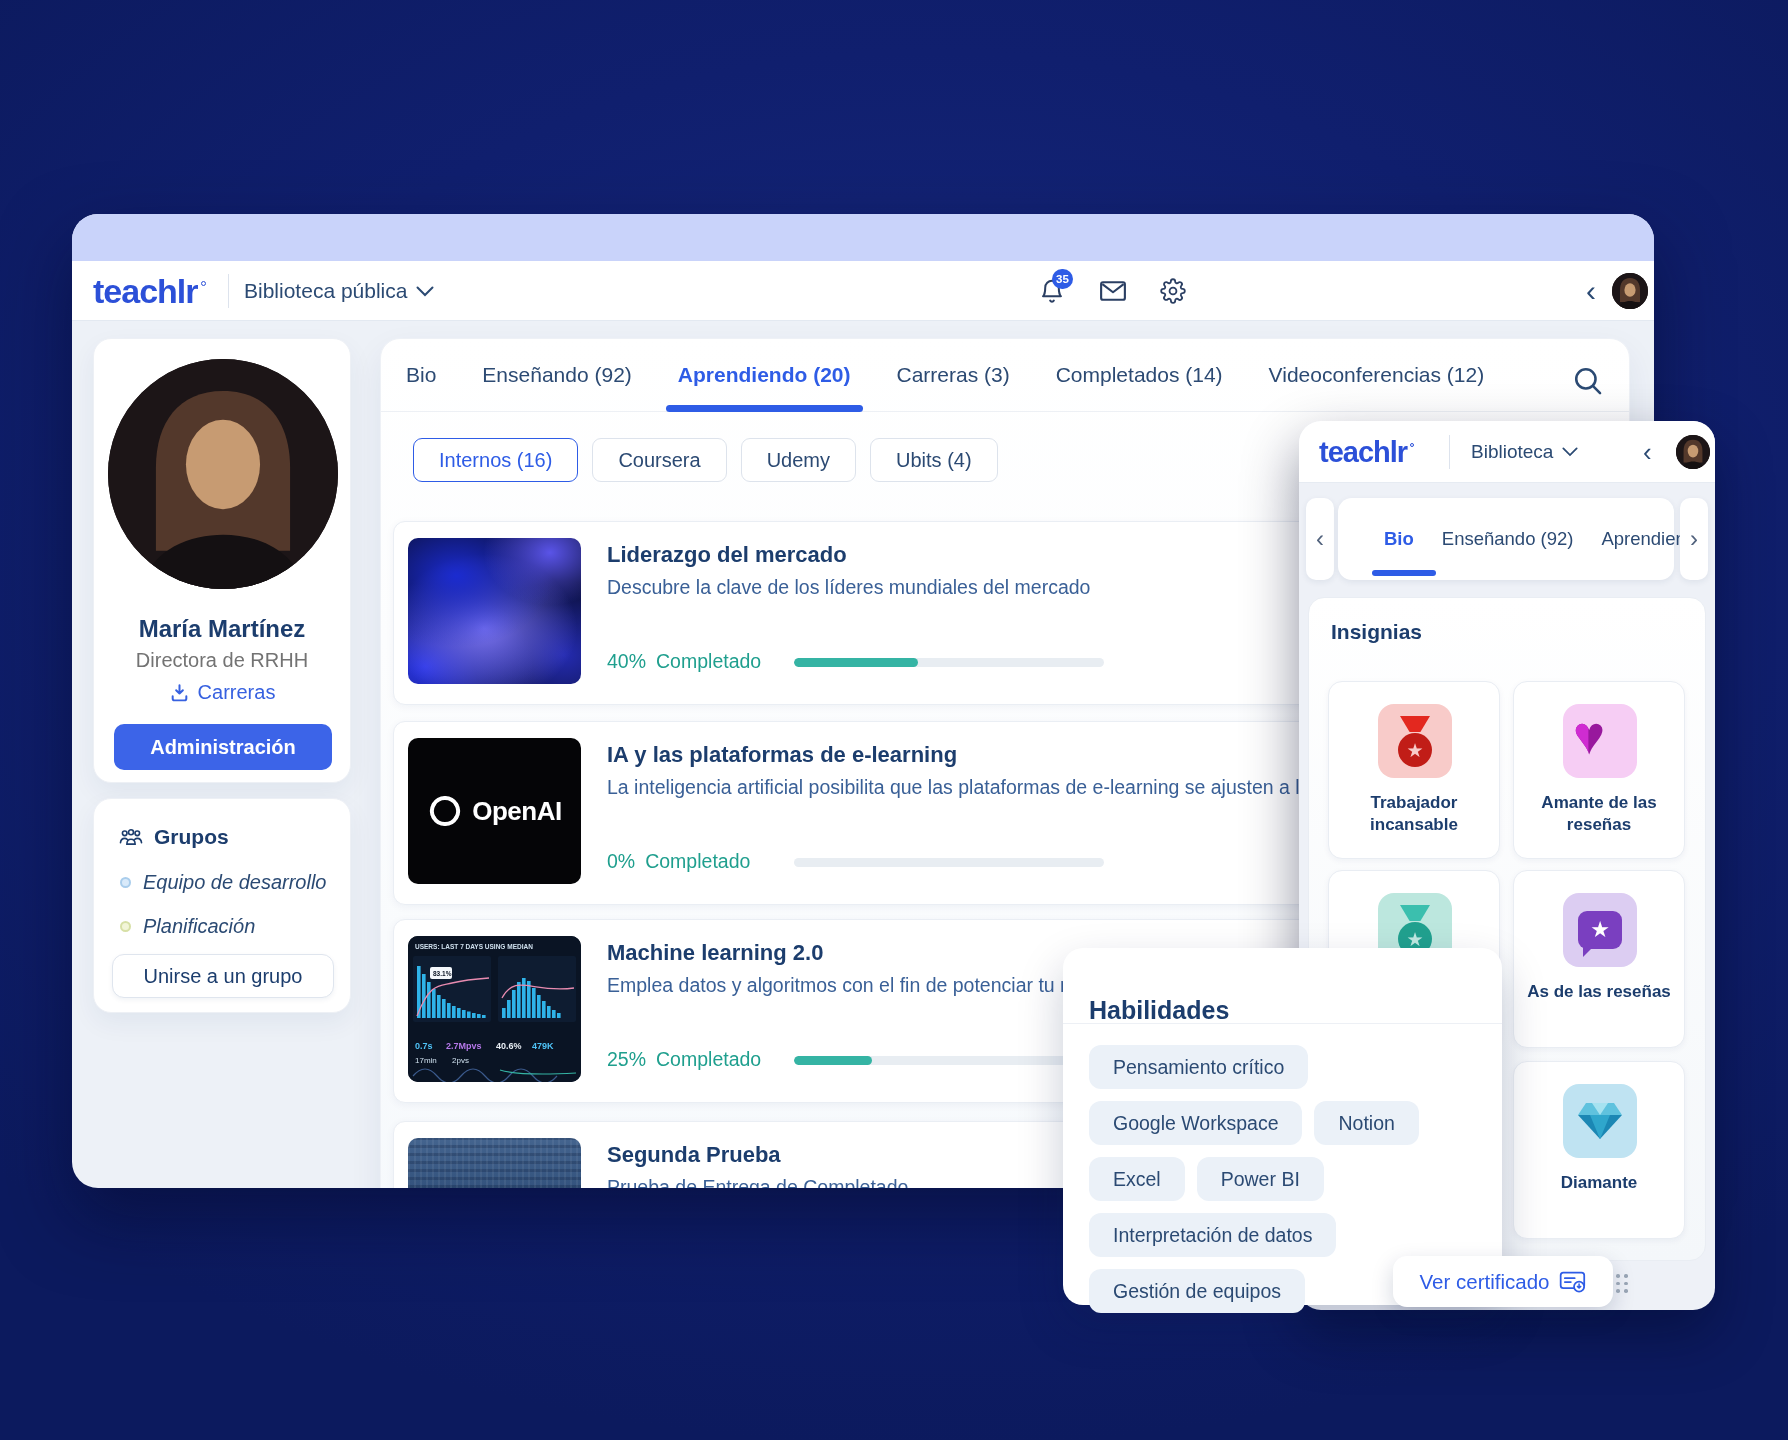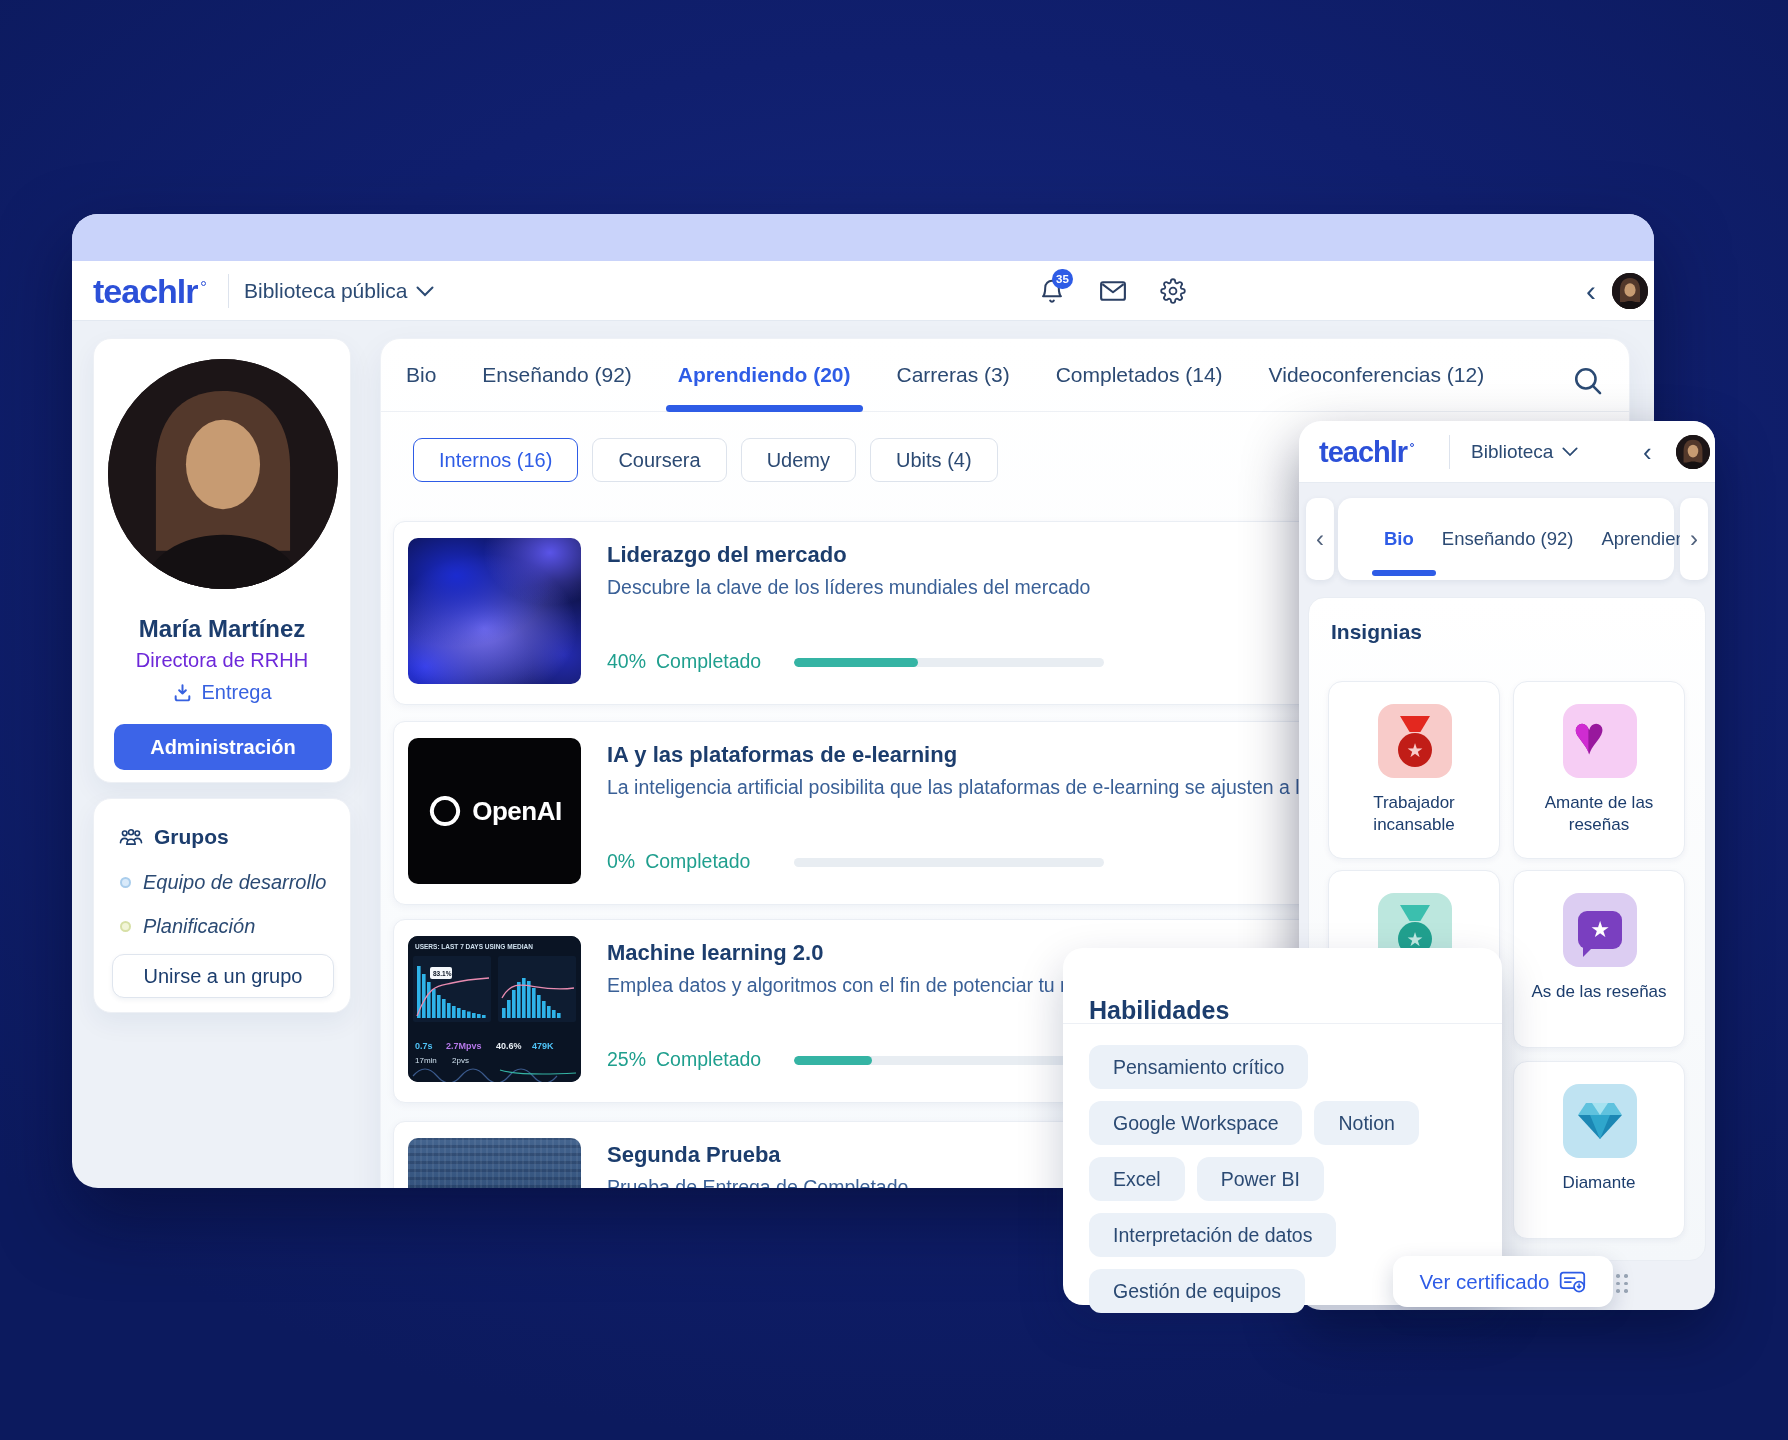--- a/index.html
+++ b/index.html
@@ -22,21 +22,21 @@
   .badge{position:absolute;min-width:20px;height:20px;border-radius:10px;background:#2e5ce6;color:#fff;
     font-size:11.5px;font-weight:bold;display:flex;align-items:center;justify-content:center;padding:0 4px;}
   .chevl{color:#2b4a73;font-size:30px;line-height:1;}
   .avatar{border-radius:50%;overflow:hidden;background:#1c1517;}
 
   
   .card{background:#fff;border:1px solid #edf0f5;border-radius:18px;box-shadow:0 10px 26px rgba(25,45,95,.06);}
 
   
   .pname{width:100%;text-align:center;color:#1c3d6d;font-size:24px;font-weight:bold;}
-  .prole{width:100%;text-align:center;color:#6d28d9;font-size:20px;}
+  .prole{width:100%;text-align:center;color:#737373;font-size:20px;}
   .plink{width:100%;display:flex;justify-content:center;align-items:center;gap:8px;color:#3761e0;font-size:20px;}
   .btn-primary{background:#3c64e8;color:#fff;font-size:20px;font-weight:bold;border:none;border-radius:10px;
     display:flex;align-items:center;justify-content:center;cursor:pointer;}
   .gtitle{display:flex;align-items:center;gap:10px;color:#1c3d6d;font-size:21px;font-weight:bold;}
   .gitem{display:flex;align-items:center;gap:12px;color:#2b4a73;font-size:20px;font-style:italic;}
   .dot{width:11px;height:11px;border-radius:50%;}
   .btn-outline{background:#fff;border:1px solid #dfe5ee;border-radius:12px;color:#1c3d6d;font-size:20px;
     display:flex;align-items:center;justify-content:center;box-shadow:0 2px 5px rgba(25,45,95,.06);cursor:pointer;}
 
   
@@ -85,21 +85,21 @@
   .tabstrip{left:39px;top:77px;width:336px;height:82px;background:#fff;border-radius:14px;box-shadow:0 2px 6px rgba(25,45,95,.08);
     display:flex;align-items:center;gap:28px;padding-left:46px;overflow:visible;}
   .mtab{color:#2c4a73;font-size:18.5px;white-space:nowrap;cursor:pointer;}
   .mtab.active{color:#2e5ce6;font-weight:bold;}
   .munderline{left:34px;bottom:4px;width:64px;height:6px;border-radius:3px;background:#2e5ce6;}
   .insig{left:9px;top:176px;width:398px;height:664px;border-radius:16px;border:1px solid #e9edf3;
     background:linear-gradient(180deg,#ffffff 0%,#f4f7fa 100%);}
   .insig-title{left:22px;top:22px;color:#1c3d6d;font-size:21px;font-weight:bold;}
   .bcard{width:172px;height:178px;background:#fff;border:1px solid #e9edf3;border-radius:14px;box-shadow:0 2px 6px rgba(25,45,95,.05);}
   .tile{position:absolute;left:49px;top:22px;width:74px;height:74px;border-radius:16px;display:flex;align-items:center;justify-content:center;}
-  .blabel{position:absolute;left:8px;right:8px;top:110px;text-align:center;color:#1c3d6d;font-size:17px;font-weight:normal;line-height:22px;}
+  .blabel{position:absolute;left:8px;right:8px;top:110px;text-align:center;color:#1c3d6d;font-size:17px;font-weight:bold;line-height:22px;}
   .medal{position:relative;width:44px;height:52px;}
   .medal .rib{position:absolute;top:1px;left:7px;width:30px;height:16px;clip-path:polygon(0 0,100% 0,68% 100%,32% 100%);}
   .medal .disc{position:absolute;bottom:0;left:5px;width:34px;height:34px;border-radius:50%;display:flex;align-items:center;justify-content:center;font-size:19px;}
   .heartwrap{position:relative;width:54px;height:54px;}
   .heartwrap span{position:absolute;left:0;top:-6px;font-size:54px;line-height:54px;}
   .bub{position:relative;width:44px;height:38px;background:#7a3fc0;border-radius:9px;display:flex;align-items:center;justify-content:center;color:#fff;font-size:22px;}
   .bub::after{content:"";position:absolute;left:5px;bottom:-8px;width:13px;height:13px;background:#7a3fc0;clip-path:polygon(0 100%,0 0,100% 0);}
 
   
   .skills{left:1063px;top:948px;width:439px;height:357px;border-radius:20px;background:#fff;
@@ -185,21 +185,21 @@
       </div>
       <div class="abs pname" style="top:276px;">María Martínez</div>
       <div class="abs prole" style="top:310px;">Directora de RRHH</div>
       <div class="abs plink" style="top:342px;">
         <svg width="21" height="21" viewBox="0 0 20 20">
           <g fill="none" stroke="#3761e0" stroke-width="1.9" stroke-linecap="round" stroke-linejoin="round">
             <path d="M10 3v8M10 11 6.8 7.8M10 11l3.2-3.2"></path>
             <path d="M3.5 13.5v2.2a1.8 1.8 0 0 0 1.8 1.8h9.4a1.8 1.8 0 0 0 1.8-1.8v-2.2"></path>
           </g>
         </svg>
-        <span>Entrega</span>
+        <span>Carreras</span>
       </div>
       <button class="abs btn-primary" style="left:20px;top:385px;width:218px;height:46px;">Administración</button>
     </div>
 
     <div class="abs card" style="left:21px;top:584px;width:258px;height:215px;">
       <div class="abs gtitle" style="left:24px;top:26px;">
         <svg width="26" height="20" viewBox="0 0 24 18">
           <g fill="none" stroke="#1c3d6d" stroke-width="1.5" stroke-linecap="round">
             <circle cx="6.2" cy="5.6" r="2.1"></circle>
               <circle cx="12" cy="4.6" r="2.3"></circle>

